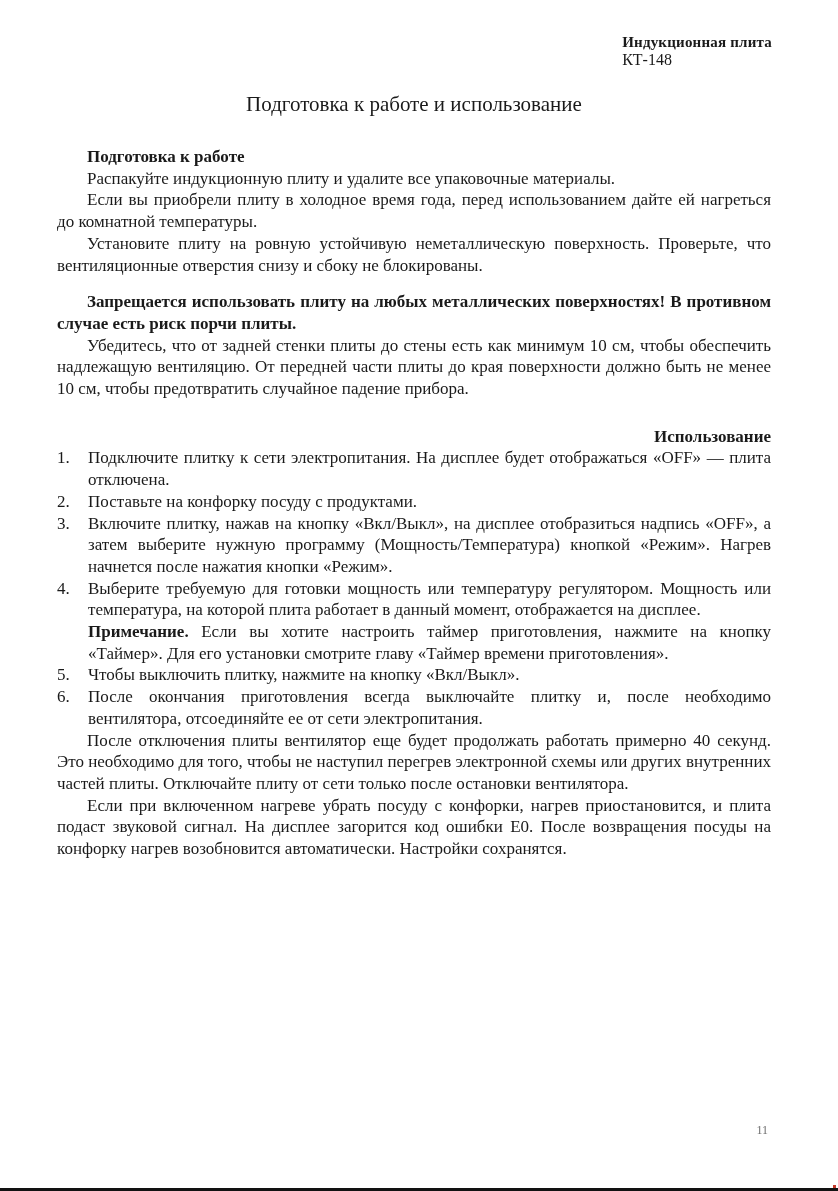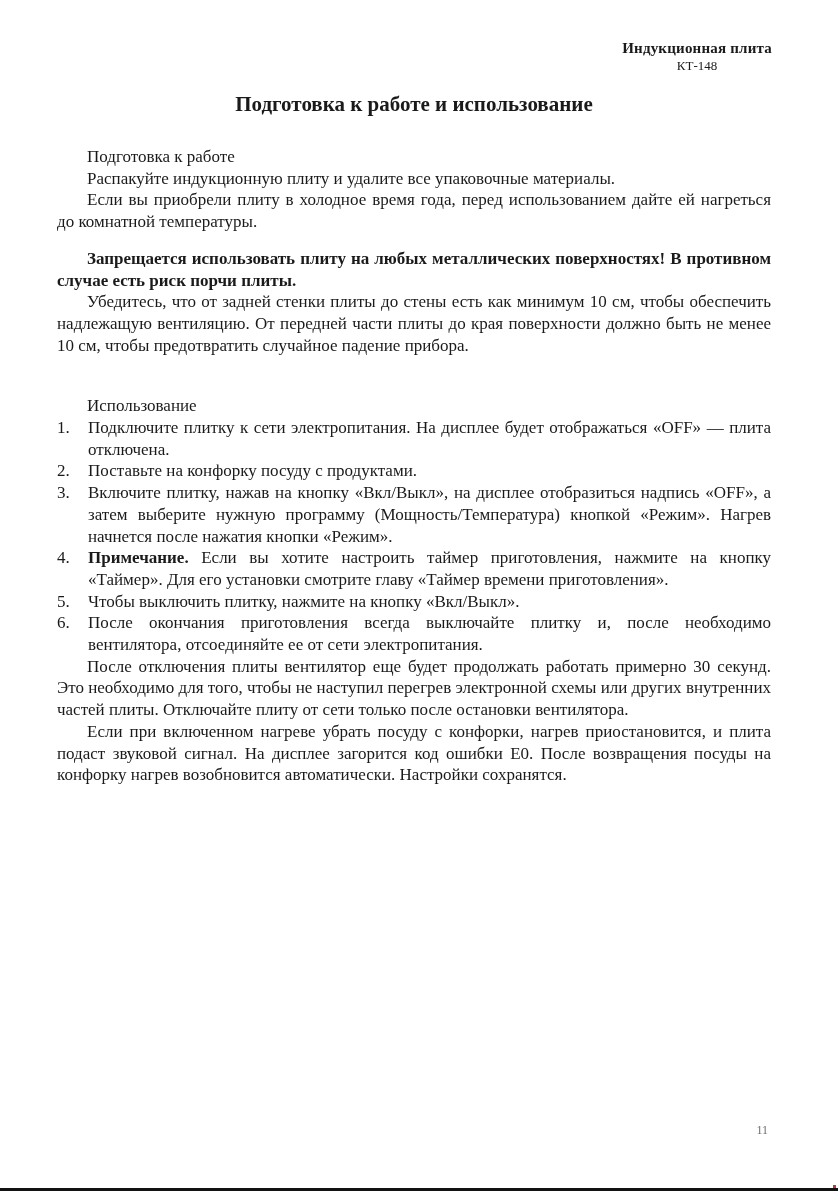--- a/index.html
+++ b/index.html
@@ -8,49 +8,49 @@
     background: #ffffff;
     font-family: "Liberation Serif", "DejaVu Serif", serif;
     color: #1a1a1a;
     position: relative;
     overflow: hidden;
   }
   .page { position: absolute; inset: 0; }
 
   .doc-header {
     position: absolute;
-    top: 40px; right: 66px;
-    text-align: center;
+    top: 34px; right: 66px;
+    text-align: left;
     line-height: 17px;
   }
   .doc-header .product { font-weight: bold; font-size: 15px; letter-spacing: 0.2px; }
-  .doc-header .model { font-size: 13px; }
+  .doc-header .model { font-size: 16px; }
 
   .page-title {
     position: absolute;
     top: 92px; left: 57px; width: 714px;
     text-align: center;
-    font-weight: bold;
+    font-weight: normal;
     font-size: 21px;
   }
 
   .content {
     position: absolute;
     top: 146px; left: 57px; width: 714px;
     font-size: 17px;
     line-height: 21.7px;
     text-align: justify;
   }
 
   .section-heading {
-    font-weight: normal;
+    font-weight: bold;
     text-indent: 30px;
     text-align: left;
   }
-  .section-usage .section-heading { margin-top: 39px; }
+  .section-usage .section-heading { margin-top: 26px; text-align: right; }
 
   p.para { margin: 0; text-indent: 30px; }
   p.para.bold { font-weight: bold; margin-top: 15px; }
 
   .olist { margin: 0; }
   .list-item { display: flex; }
   .item-number { flex: 0 0 31px; width: 31px; }
   .item-body { flex: 1 1 auto; text-align: justify; }
   .item-note b { font-weight: bold; }
 
@@ -84,20 +84,21 @@
   </div>
 
   <div class="page-title">Подготовка к работе и использование</div>
 
   <div class="content">
 
     <div class="section-prep">
       <div class="section-heading">Подготовка к работе</div>
       <p class="para">Распакуйте индукционную плиту и удалите все упаковочные материалы.</p>
       <p class="para">Если вы приобрели плиту в холодное время года, перед использованием дайте ей нагреться до комнатной температуры.</p>
+      <p class="para">Установите плиту на ровную устойчивую неметаллическую поверхность. Проверьте, что вентиляционные отверстия снизу и сбоку не блокированы.</p>
       <p class="para bold">Запрещается использовать плиту на любых металлических поверхностях! В противном случае есть риск порчи плиты.</p>
       <p class="para">Убедитесь, что от задней стенки плиты до стены есть как минимум 10 см, чтобы обеспечить надлежащую вентиляцию. От передней части плиты до края поверхности должно быть не менее 10 см, чтобы предотвратить случайное падение прибора.</p>
     </div>
 
     <div class="section-usage">
       <div class="section-heading">Использование</div>
 
       <div class="olist">
 
         <div class="list-item">
@@ -111,40 +112,41 @@
         </div>
 
         <div class="list-item">
           <span class="item-number">3.</span>
           <div class="item-body">Включите плитку, нажав на кнопку «Вкл/Выкл», на дисплее отобразиться надпись «OFF», а затем выберите нужную программу (Мощность/Температура) кнопкой «Режим». Нагрев начнется после нажатия кнопки «Режим».</div>
         </div>
 
         <div class="list-item">
           <span class="item-number">4.</span>
           <div class="item-body">
+            <span>Выберите требуемую для готовки мощность или температуру регулятором. Мощность или температура, на которой плита работает в данный момент, отображается на дисплее.</span>
             <div class="item-note">
               <b>Примечание.</b>
               <span>Если вы хотите настроить таймер приготовления, нажмите на кнопку «Таймер». Для его установки смотрите главу «Таймер времени приготовления».</span>
             </div>
           </div>
         </div>
 
         <div class="list-item">
           <span class="item-number">5.</span>
           <div class="item-body">Чтобы выключить плитку, нажмите на кнопку «Вкл/Выкл».</div>
         </div>
 
         <div class="list-item">
           <span class="item-number">6.</span>
           <div class="item-body">После окончания приготовления всегда выключайте плитку и, после необходимо вентилятора, отсоединяйте ее от сети электропитания.</div>
         </div>
 
       </div>
 
-      <p class="para">После отключения плиты вентилятор еще будет продолжать работать примерно 30 секунд. Это необходимо для того, чтобы не наступил перегрев электронной схемы или других внутренних частей плиты. Отключайте плиту от сети только после остановки вентилятора.</p>
+      <p class="para">После отключения плиты вентилятор еще будет продолжать работать примерно 40 секунд. Это необходимо для того, чтобы не наступил перегрев электронной схемы или других внутренних частей плиты. Отключайте плиту от сети только после остановки вентилятора.</p>
       <p class="para">Если при включенном нагреве убрать посуду с конфорки, нагрев приостановится, и плита подаст звуковой сигнал. На дисплее загорится код ошибки Е0. После возвращения посуды на конфорку нагрев возобновится автоматически. Настройки сохранятся.</p>
     </div>
 
   </div>
 
   <div class="page-number">11</div>
 
   <div class="bottom-edge"></div>
   <div class="scan-dot"></div>
 

